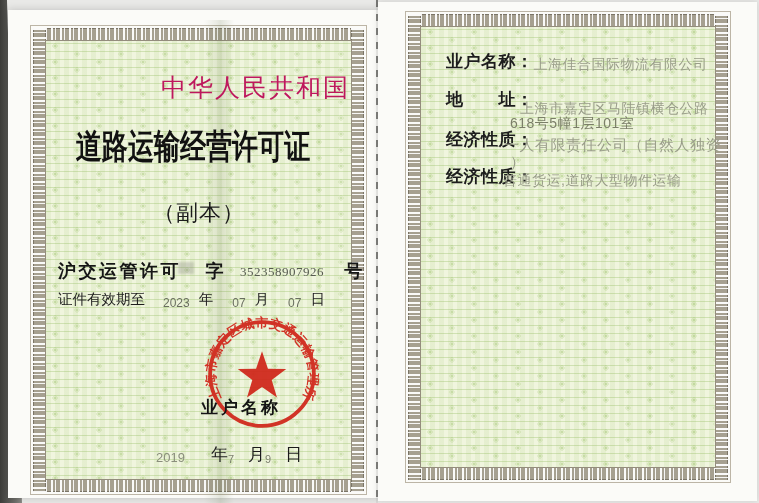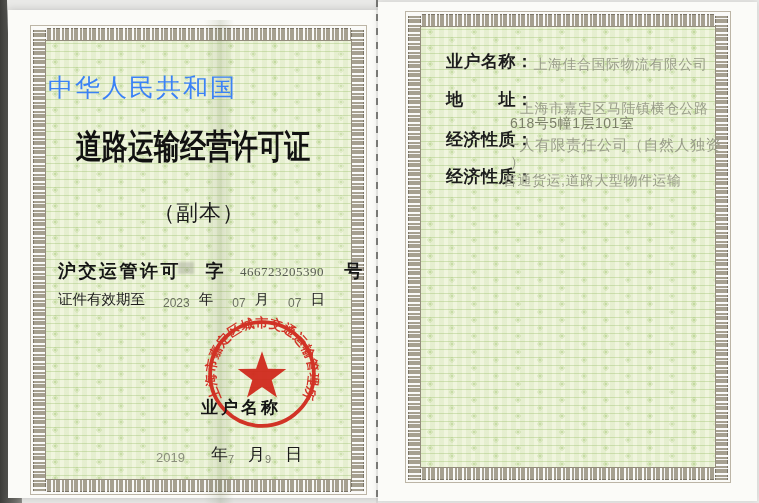--- a/index.html
+++ b/index.html
@@ -51,22 +51,22 @@
     background-position:6px 2px,28px 10px,0 0,0 0;}
   .frame-left{left:25px;top:18px;width:331px;height:464px;}
   .green-left{left:38px;top:31px;width:305px;height:438px;}
   .frame-right{left:30px;top:12px;width:320px;height:466px;}
   .green-right{left:43px;top:25px;width:294px;height:440px;}
 
   .fold{position:absolute;left:196px;top:10px;width:30px;height:488px;
     background:linear-gradient(90deg,transparent,rgba(85,105,55,.10) 40%,rgba(85,105,55,.16) 55%,transparent);}
 
   
-  .country{position:absolute;left:40px;right:28px;top:61px;text-align:left;
-    font-family:"Liberation Serif",serif;font-size:25px;letter-spacing:2px;color:#3b82f6;white-space:nowrap;}
+  .country{position:absolute;left:40px;right:28px;top:61px;text-align:right;
+    font-family:"Liberation Serif",serif;font-size:25px;letter-spacing:2px;color:#be185d;white-space:nowrap;}
   .main-title{position:absolute;left:0;right:0;top:116px;text-align:center;
     font-weight:900;font-size:31px;color:#111;white-space:nowrap;
     transform:scale(.84,1.1);transform-origin:50% 50%;}
   .subtitle{position:absolute;left:40px;right:28px;top:188px;text-align:center;
     font-family:"Liberation Serif",serif;font-size:22px;letter-spacing:1px;color:#1c1c1c;}
   .license-line{position:absolute;left:50px;top:249px;color:#161616;white-space:nowrap;}
   .lic-prefix{font-weight:bold;font-size:18px;letter-spacing:2.5px;}
   .lic-zi{font-weight:bold;font-size:18px;margin-left:20px;}
   .lic-num{font-family:"Liberation Serif",serif;font-size:13px;color:#565b50;margin-left:12px;letter-spacing:.5px;vertical-align:1px;}
   .lic-suffix{font-weight:bold;font-size:18px;margin-left:16px;}
@@ -115,21 +115,21 @@
     <div class="green green-left"></div>
     <div class="fold"></div>
 
     <div class="country">中华人民共和国</div>
     <div class="main-title">道路运输经营许可证</div>
     <div class="subtitle">（副本）</div>
 
     <div class="license-line">
       <span class="lic-prefix">沪交运管许可</span>
       <span class="lic-zi">字</span>
-      <span class="lic-num">466723205390</span>
+      <span class="lic-num">352358907926</span>
       <span class="lic-suffix">号</span>
     </div>
     <div class="smudge"></div>
 
     <div class="valid-line">
       <span>证件有效期至</span><span class="v-num">2023</span><span class="v-unit">年</span><span class="v-num">07</span><span class="v-unit">月</span><span class="v-num">07</span><span class="v-unit">日</span>
     </div>
 
     <svg class="stamp" viewBox="0 0 140 140">
       <defs>

